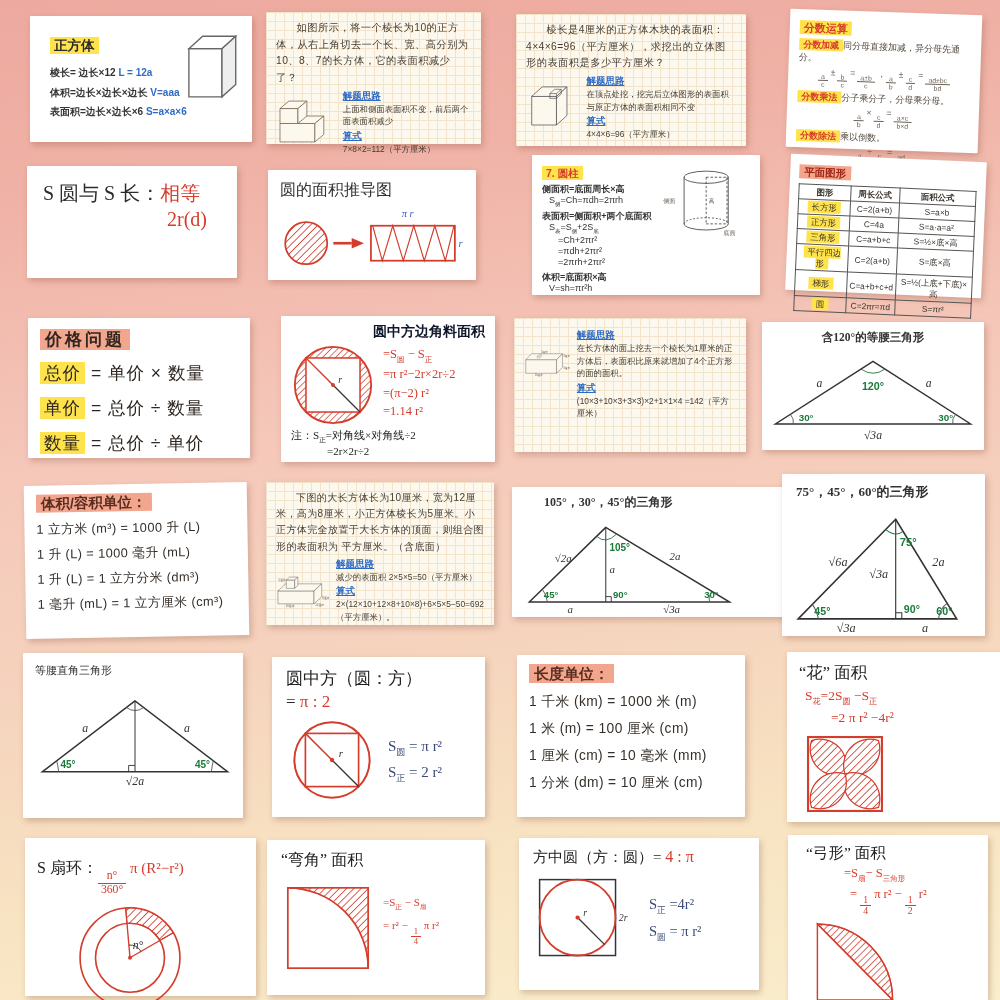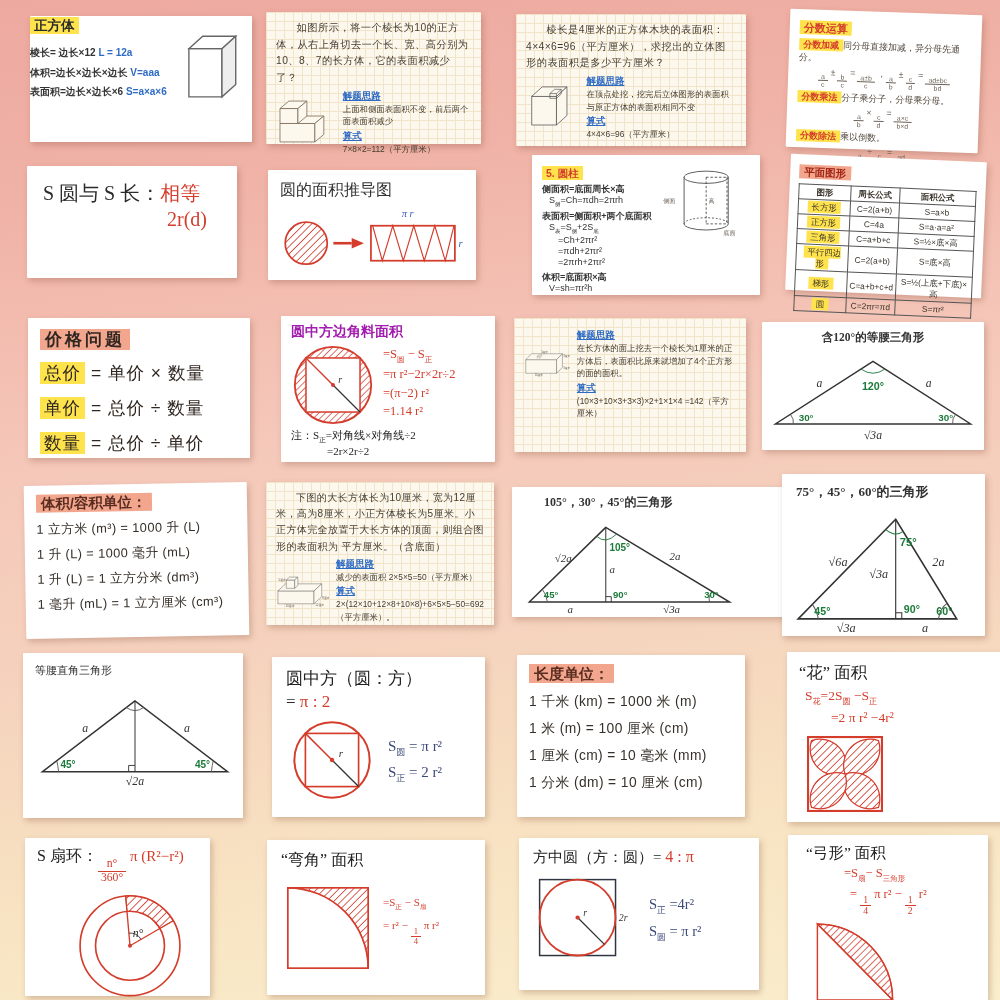--- a/index.html
+++ b/index.html
@@ -1,19 +1,19 @@
 <!DOCTYPE html>
 <html><head>
 <meta charset="utf-8">
 <style>
   html,body{margin:0;padding:0}
   .stage{position:relative;width:1000px;height:1000px;overflow:hidden;
     background:linear-gradient(172deg,#eda99f 0%,#f0b2a6 18%,#f5c8ba 42%,#f5d2bd 60%,#f8e4c2 82%,#faeecd 100%);
     font-family:"Liberation Sans","DejaVu Sans",sans-serif;color:#2b2b2b}
-  .card{position:absolute;background:#fff;box-shadow:2px 3px 6px rgba(120,60,40,.28);box-sizing:border-box;padding:0;border-radius:1px}
+  .card{position:absolute;background:#fff;box-shadow:2px 3px 6px rgba(120,60,40,.28);box-sizing:border-box;padding:20px;border-radius:1px}
   .grid{background-color:#fdf8ee;background-image:linear-gradient(#f1e4c9 1px,transparent 1px),linear-gradient(90deg,#f1e4c9 1px,transparent 1px);background-size:9px 9px}
   .serif{font-family:"Liberation Serif","DejaVu Serif",serif}
   .red{color:#d43c2b}
   .blue{color:#2e6bc4}
   .ink{color:#3c4a7a}
   .hl-y{background:#ffe34d;padding:1px 4px}
   .hl-s{background:#f2a68e;padding:1px 5px}
   .frac{display:inline-flex;flex-direction:column;vertical-align:-0.55em;text-align:center;line-height:1.05;font-size:.78em}
   .frac .fn{border-bottom:1.3px solid currentColor;padding:0 3px}
   .frac .fd{padding:0 3px}
@@ -171,21 +171,21 @@
       <line x1="61" y1="46" x2="82" y2="46" stroke="#d43c2b" stroke-width="3"></line>
       <polygon points="82,40 96,46 82,52" fill="#d43c2b"></polygon>
       <rect x="104" y="26" width="96" height="40" fill="none" stroke="#d43c2b" stroke-width="2"></rect>
       <path d="M106 26 L117 66 L129 26 L141 66 L153 26 L165 66 L177 26 L189 66 L199 26" fill="none" stroke="#d43c2b" stroke-width="1.3"></path>
       <text x="146" y="16" font-size="12" fill="#3a5fbf" text-anchor="middle" font-style="italic">π r</text>
       <text x="204" y="50" font-size="12" fill="#3a5fbf" font-style="italic">r</text>
     </svg>
   </div>
 
   <div class="card" style="left:532px;top:155px;width:228px;height:140px;padding:8px 10px">
-    <div><span class="hl-y red" style="font-size:10.5px;font-weight:bold">5. 圆柱</span></div>
+    <div><span class="hl-y red" style="font-size:10.5px;font-weight:bold">7. 圆柱</span></div>
     <div style="width:128px">
       <div class="cyl-line k" style="margin-top:3px">侧面积=底面周长×高</div>
       <div class="cyl-line blue" style="margin-left:7px">S<sub>侧</sub>=Ch=πdh=2πrh</div>
       <div class="cyl-line k" style="margin-top:4px">表面积=侧面积+两个底面积</div>
       <div class="cyl-line blue" style="margin-left:7px">S<sub>表</sub>=S<sub>侧</sub>+2S<sub>底</sub></div>
       <div class="cyl-line blue" style="margin-left:16px">=Ch+2πr²</div>
       <div class="cyl-line blue" style="margin-left:16px">=πdh+2πr²</div>
       <div class="cyl-line blue" style="margin-left:16px">=2πrh+2πr²</div>
       <div class="cyl-line k" style="margin-top:4px">体积=底面积×高</div>
       <div class="cyl-line blue" style="margin-left:7px">V=sh=πr²h</div>
@@ -249,21 +249,21 @@
   </div>
 
   <div class="card" style="left:28px;top:318px;width:222px;height:140px;padding:10px 12px">
     <div><span class="hl-s" style="font-size:17px;font-weight:bold;letter-spacing:3px;color:#2f2620">价格问题</span></div>
     <div style="font-size:17.5px;margin-top:10px;letter-spacing:1px;color:#2f2620"><span class="hl-y">总价</span> <span>= 单价 × 数量</span></div>
     <div style="font-size:17.5px;margin-top:11px;letter-spacing:1px;color:#2f2620"><span class="hl-y">单价</span> <span>= 总价 ÷ 数量</span></div>
     <div style="font-size:17.5px;margin-top:11px;letter-spacing:1px;color:#2f2620"><span class="hl-y">数量</span> <span>= 总价 ÷ 单价</span></div>
   </div>
 
   <div class="card serif" style="left:281px;top:316px;width:214px;height:146px;padding:7px 10px">
-    <div style="text-align:left;font-weight:bold;font-size:14px;color:#a21caf">圆中方边角料面积</div>
+    <div style="text-align:right;font-weight:bold;font-size:14px;color:#0f172a">圆中方边角料面积</div>
     <div style="display:flex;margin-top:2px">
       <svg width="84" viewBox="0 0 110 110">
         <path d="M5 55 A50 50 0 1 0 105 55 A50 50 0 1 0 5 55 Z M19.6 19.6 H90.4 V90.4 H19.6 Z" fill="url(#hatch)" fill-rule="evenodd"></path>
         <circle cx="55" cy="55" r="50" fill="none" stroke="#d43c2b" stroke-width="2.4"></circle>
         <rect x="19.6" y="19.6" width="70.8" height="70.8" fill="#ffffff" stroke="#d43c2b" stroke-width="2"></rect>
         <line x1="19.6" y1="19.6" x2="55" y2="55" stroke="#d43c2b" stroke-width="1.8"></line>
         <line x1="55" y1="55" x2="90.4" y2="90.4" stroke="#333" stroke-width="1.6"></line>
         <circle cx="55" cy="55" r="2.6" fill="#d43c2b"></circle>
         <text x="62" y="52" font-size="13" class="lbl">r</text>
       </svg>
@@ -450,21 +450,21 @@
       <rect x="8" y="8" width="84" height="84" fill="none" stroke="#d43c2b" stroke-width="2.4"></rect>
       <g fill="url(#hatch)" stroke="#d43c2b" stroke-width="1.4">
         <path d="M50 50 A30 30 0 0 1 12 12 A30 30 0 0 1 50 50 Z"></path>
         <path d="M50 50 A30 30 0 0 1 88 12 A30 30 0 0 1 50 50 Z"></path>
         <path d="M50 50 A30 30 0 0 1 88 88 A30 30 0 0 1 50 50 Z"></path>
         <path d="M50 50 A30 30 0 0 1 12 88 A30 30 0 0 1 50 50 Z"></path>
       </g>
     </svg>
   </div>
 
-  <div class="card" style="left:25px;top:838px;width:185px;height:158px;padding:8px 12px">
+  <div class="card" style="left:25px;top:838px;width:231px;height:158px;padding:20px 12px">
     <div class="serif" style="font-size:16px;color:#222">
       <span>S 扇环：</span><span class="red" style="font-size:15px"><span class="frac">
             <span class="fn">n°</span>
             <span class="fd">360°</span>
           </span> π (R²−r²)</span>
     </div>
     <svg width="118" viewBox="0 0 130 132" style="margin-left:34px;margin-top:0">
       <path d="M60.2 13.2 A55 55 0 0 1 112.6 40.5 L97.9 49 A38 38 0 0 0 61.7 30.1 Z" fill="url(#hatch)" stroke="#d43c2b" stroke-width="1"></path>
       <circle cx="65" cy="68" r="55" fill="none" stroke="#d43c2b" stroke-width="1.8"></circle>
       <circle cx="65" cy="68" r="38" fill="none" stroke="#d43c2b" stroke-width="1.8"></circle>

